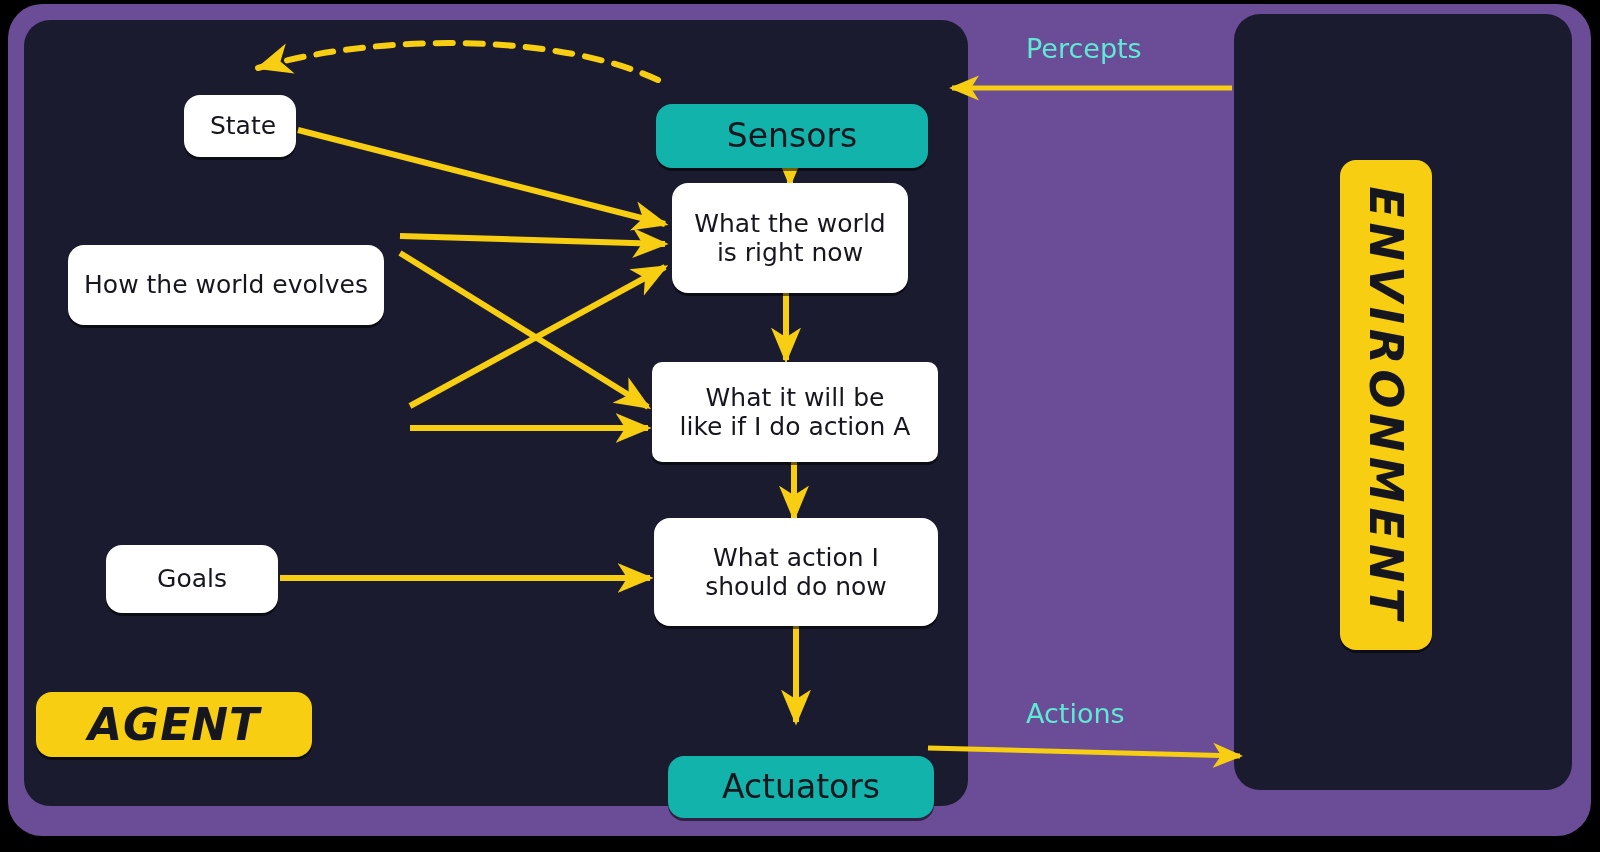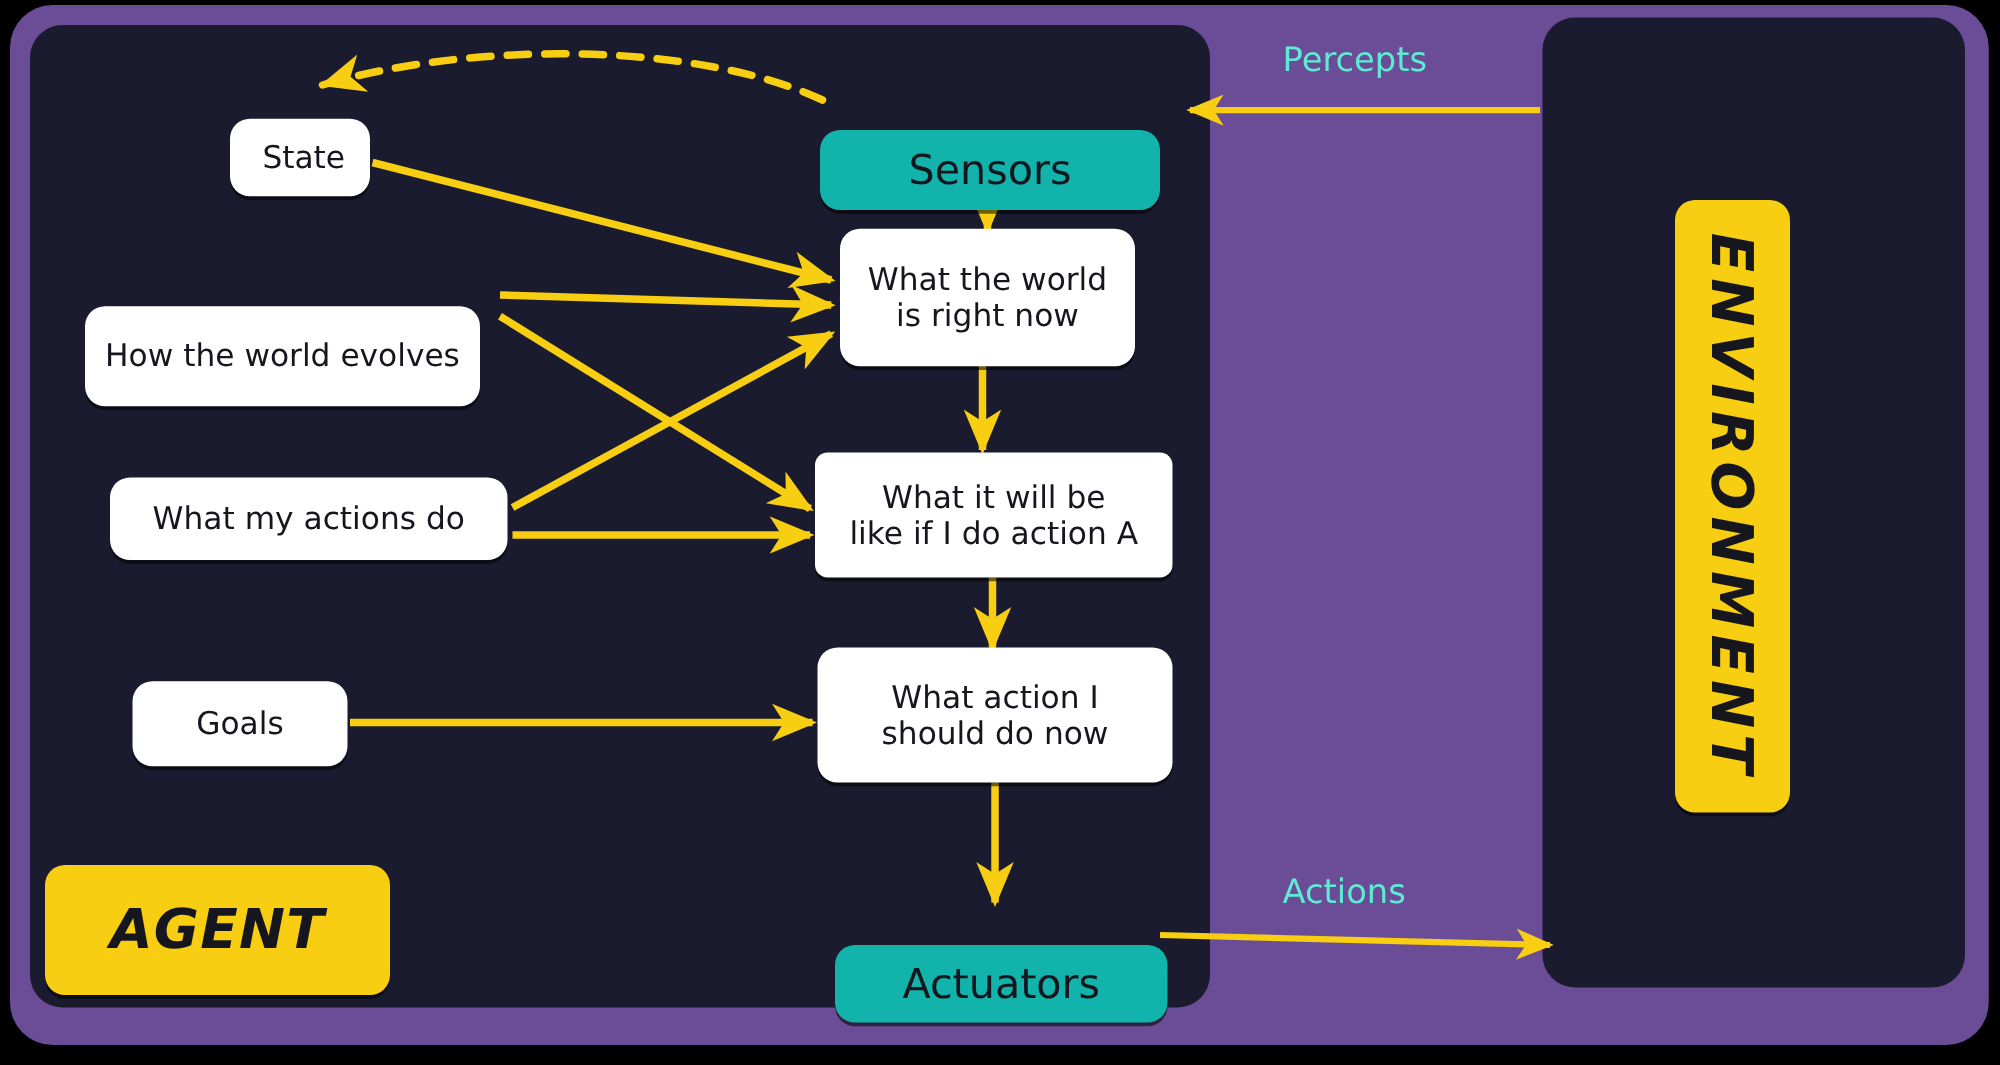--- a/index.html
+++ b/index.html
@@ -168,38 +168,37 @@
 
     <path d="M 796,626 L 796,722" fill="none" stroke="#F7CE12" stroke-width="6" marker-end="url(#ah)"></path>
 
     <path d="M 928,748 L 1240,756" fill="none" stroke="#F7CE12" stroke-width="5" marker-end="url(#ah)"></path>
   </svg>
 
   <div class="node white" style="left:184px; top:95px; width:112px; height:62px;padding-left:16px;">State</div>
 
   <div class="node white" style="left:68px; top:208px; width:316px; height:80px;margin-top:37px;">How the world evolves</div>
 
-  <div class="node white" style="left:88px; top:382px; width:318px; height:66px;">What my actions do</div>
 
   <div class="node white" style="left:106px; top:545px; width:172px; height:68px;">Goals</div>
 
   <div class="node teal" style="left:656px; top:70px; width:272px; height:64px;">Sensors</div>
 
   <div class="node white" style="left:672px; top:183px; width:236px; height:110px;">What the world
 is right now</div>
 
   <div class="node white" style="left:652px; top:362px; width:286px; height:100px;border-radius:10px;">What it will be
 like if I do action A</div>
 
   <div class="node white" style="left:654px; top:518px; width:284px; height:108px;">What action I
 should do now</div>
 
   <div class="node teal" style="left:668px; top:722px; width:266px; height:62px;">Actuators</div>
 
-  <div class="node yellow-tag" style="left:36px; top:692px; width:276px; height:104px;">AGENT</div>
+  <div class="node yellow-tag" style="left:36px; top:692px; width:276px; height:65px;">AGENT</div>
 
   <div class="env-tag">
     <span class="env-tag-text">ENVIRONMENT</span>
   </div>
 
   <div class="edge-label" style="left:1026px; top:33px;">Percepts</div>
 
   <div class="edge-label" style="left:1026px; top:698px;">Actions</div>
 
 </div>

